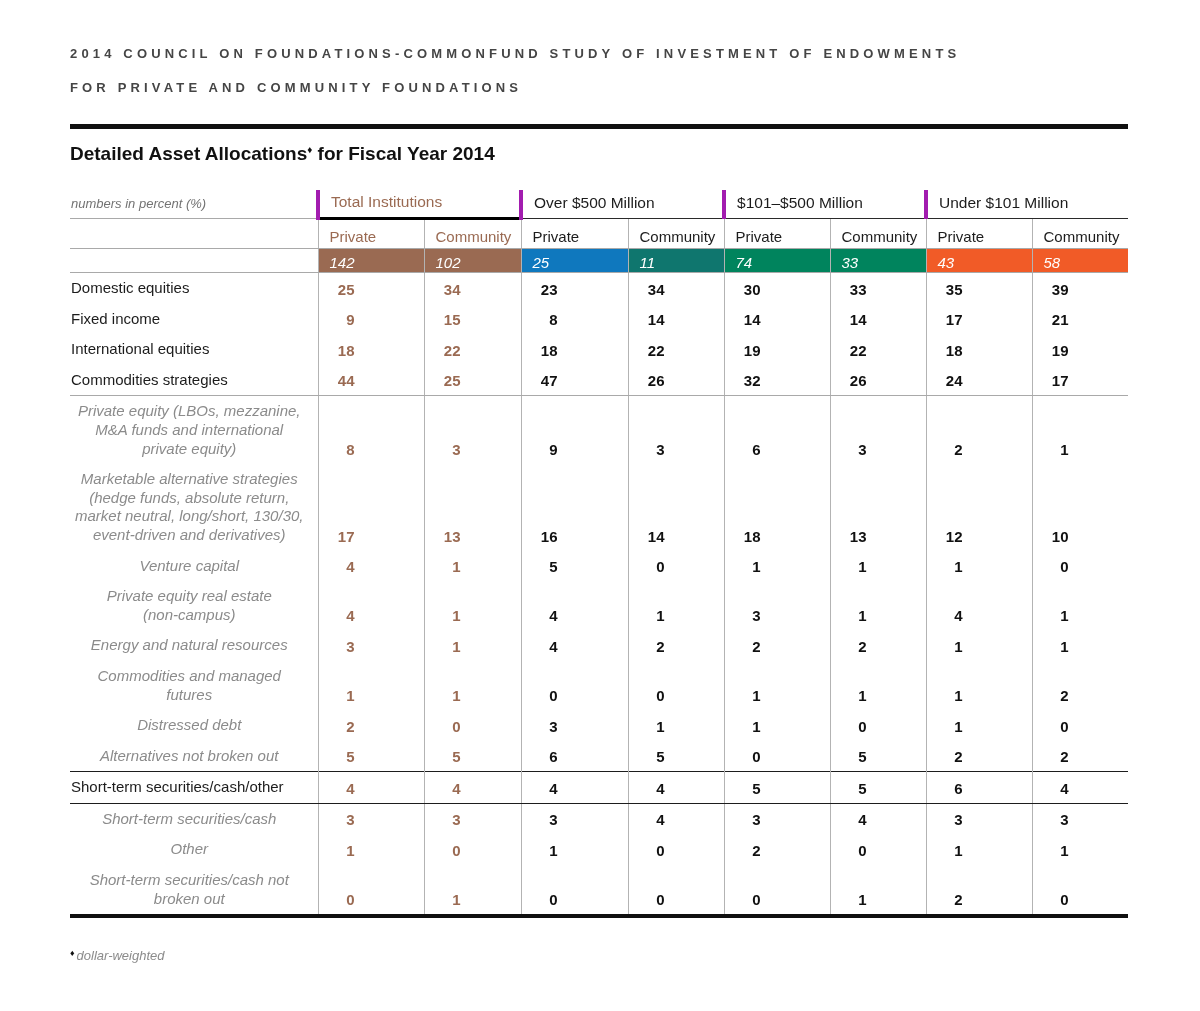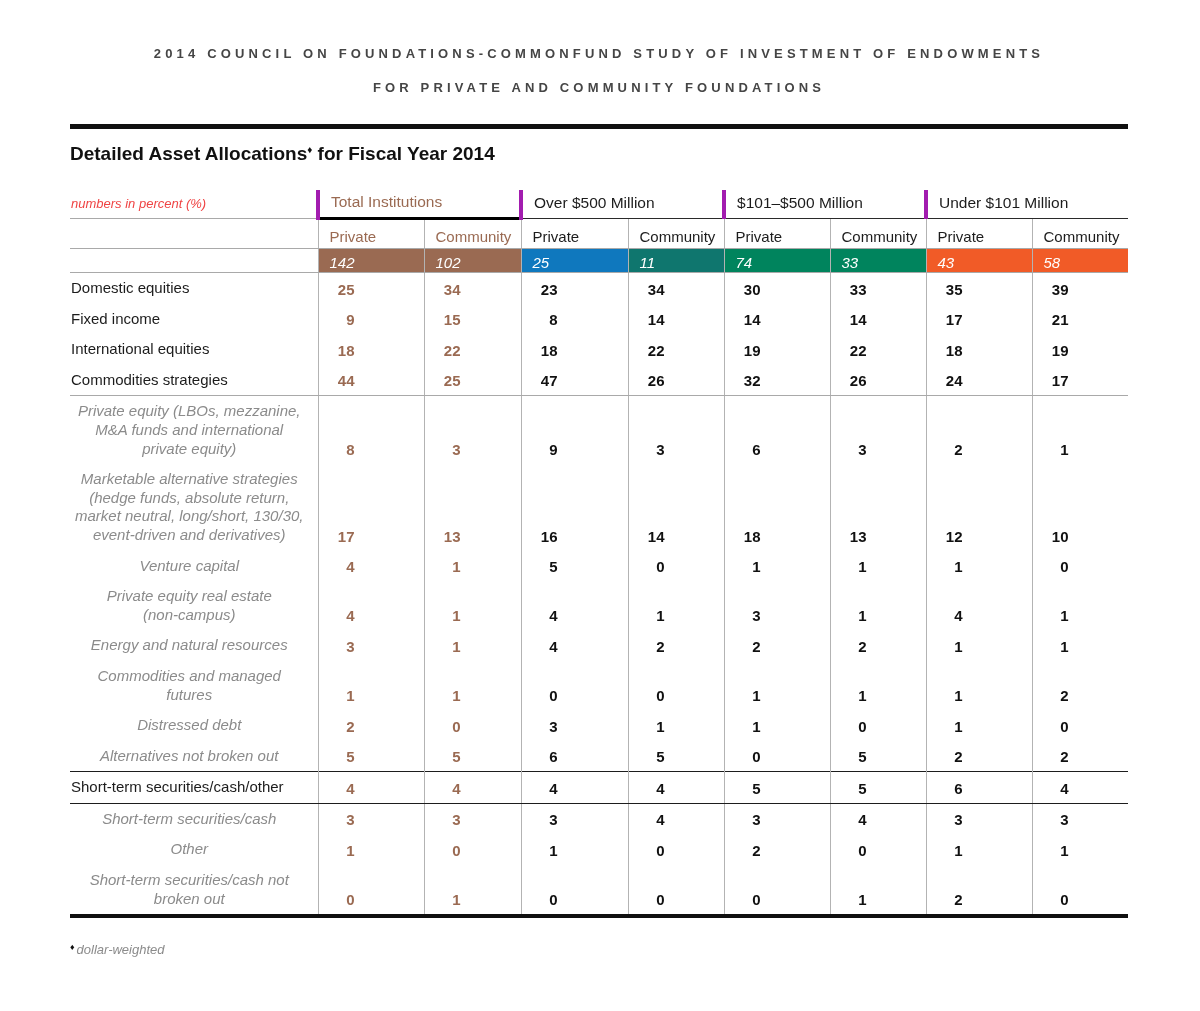--- a/index.html
+++ b/index.html
@@ -1,47 +1,47 @@
 <!DOCTYPE html>
 <html><head>
 <meta charset="utf-8">
 <style>
   html,body{margin:0;padding:0;background:#fff;}
   body{width:1200px;height:1011px;overflow:hidden;font-family:"Liberation Sans","DejaVu Sans",sans-serif;color:#1c1c1c;-webkit-font-smoothing:antialiased;}
   .page{width:1058px;margin:0 0 0 70px;}
-  .doc-header{margin-top:46px;text-align:center;color:#454545;font-size:13px;font-weight:bold;letter-spacing:0.32em;}
+  .doc-header{margin-top:46px;text-align:left;color:#454545;font-size:13px;font-weight:bold;letter-spacing:0.32em;}
   .doc-header .line2{margin-top:19px;}
   .top-rule{margin-top:29px;height:5px;background:#101010;}
   h1.title{margin:14px 0 0 0;font-size:19px;font-weight:bold;color:#111;letter-spacing:0;}
   h1.title sup{font-size:10px;line-height:0;}
   table.alloc{margin-top:25px;border-collapse:collapse;table-layout:fixed;width:1058px;border-bottom:4px solid #101010;font-size:15px;}
   table.alloc td,table.alloc th{margin:0;text-align:left;font-weight:normal;}
   
-  td.note{vertical-align:bottom;font-style:italic;color:#ef4444;font-size:13px;padding:0 0 7px 1px;border-bottom:1px solid #a9a9a9;}
+  td.note{vertical-align:bottom;font-style:italic;color:#737373;font-size:13px;padding:0 0 7px 1px;border-bottom:1px solid #a9a9a9;}
   th.grp{vertical-align:bottom;font-weight:bold;font-size:15.5px;padding:3px 0 6px 11px;border-left:4px solid #a21caf;}
   th.grp.ti{color:#9a6a52;border-bottom:3px solid #000;}
   th.grp.blk{color:#1c1c1c;border-bottom:1px solid #2a2a2a;}
   
   th.sub{font-weight:bold;font-size:15px;padding:8px 0 3px 11px;border-left:1px solid #b3b3b3;border-bottom:1px solid #a9a9a9;color:#1c1c1c;}
   th.sub.ti{color:#9a6a52;}
   td.subspace{border-bottom:1px solid #a9a9a9;}
   
   td.cnt{color:#fff;font-weight:bold;padding:5px 0 1px 11px;border-left:1px solid #b3b3b3;border-bottom:1px solid #a9a9a9;font-style:italic;}
   td.cntspace{border-bottom:1px solid #a9a9a9;}
   
   td.lbl{vertical-align:bottom;padding:6px 10px 6px 1px;line-height:1.24;white-space:pre-line;}
   td.val{vertical-align:bottom;padding:6px 0 6px 0;border-left:1px solid #b3b3b3;}
   td.val .num{display:inline-block;width:26px;margin-left:10px;text-align:right;font-weight:bold;}
   tr.category td.lbl{color:#1c1c1c;}
   tr.detail td.lbl{font-style:italic;color:#8b8b8b;text-align:center;}
   tr.divider td{border-bottom:1px solid #a9a9a9;}
   tr.summary td{border-top:1px solid #1d1d1d;border-bottom:1px solid #1d1d1d;}
   td.val.brown .num{color:#9a6a52;}
   td.val.dark .num{color:#111;}
-  .footnote{margin-top:24px;font-size:13px;color:#8b8b8b;font-style:italic;}
+  .footnote{margin-top:30px;font-size:13px;color:#8b8b8b;font-style:italic;}
   .footnote .diamond{font-style:normal;color:#111;font-size:9px;vertical-align:4px;margin-right:2px;}
 </style>
 </head>
 <body>
 
 <div class="page">
 
   <div class="doc-header">
     <div class="line1">2014 COUNCIL ON FOUNDATIONS-COMMONFUND STUDY OF INVESTMENT OF ENDOWMENTS</div>
     <div class="line2">FOR PRIVATE AND COMMUNITY FOUNDATIONS</div>

